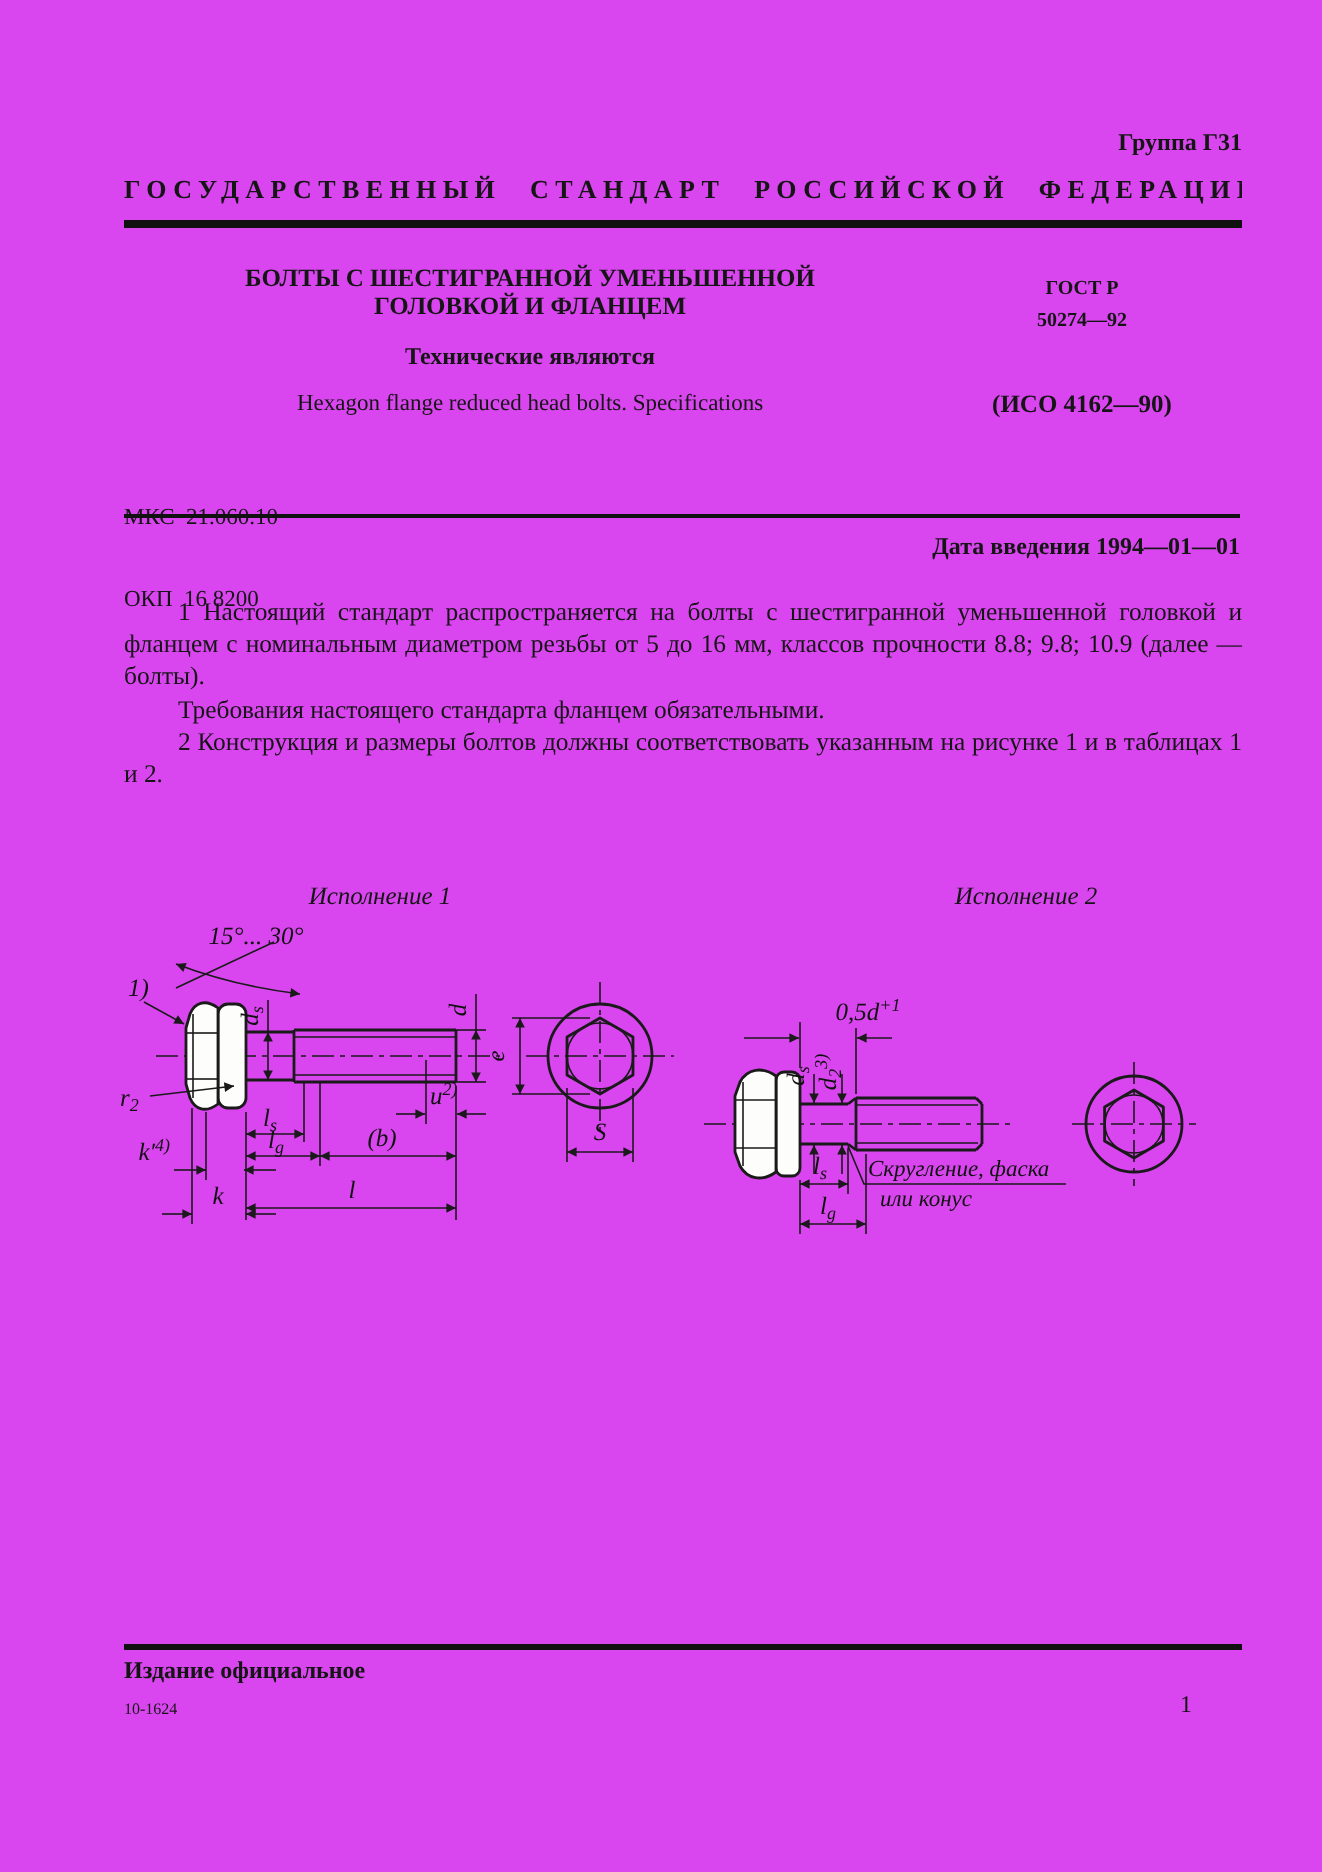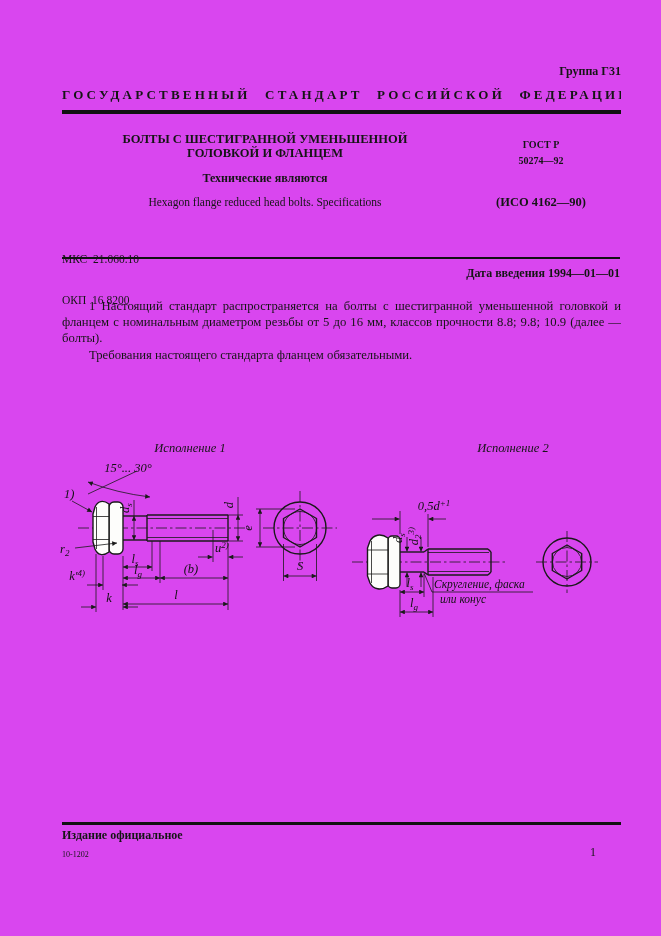--- a/index.html
+++ b/index.html
@@ -73,20 +73,21 @@
     <div>МКС  21.060.10</div>
     <div>ОКП  16 8200</div>
   </div>
 
   <div class="rule rule-mid"></div>
   <div class="abs intro-date">Дата введения 1994—01—01</div>
 
   <div class="abs body-text">
     <p>1 Настоящий стандарт распространяется на болты с шестигранной уменьшенной головкой и фланцем  с номинальным диаметром резьбы от 5 до 16 мм, классов прочности 8.8; 9.8; 10.9 (далее — болты).</p>
     <p>Требования настоящего стандарта фланцем обязательными.</p>
+    <p>2 Конструкция и размеры болтов должны соответствовать указанным на рисунке 1 и в таблицах 1 и 2.</p>
   </div>
 
   <div class="abs fig-caption cap1">Исполнение 1</div>
   <div class="abs fig-caption cap2">Исполнение 2</div>
 
   <svg class="fig-svg" width="661" height="215" viewBox="0 0 661 215">
     <defs>
       <marker id="arr" viewBox="0 0 10 10" refX="10" refY="5" markerWidth="9" markerHeight="6" orient="auto-start-reverse">
         <path d="M0,0 L10,5 L0,10 Z" fill="#1a1a1a"></path>
       </marker>
@@ -229,16 +230,16 @@
       <line class="cl" x1="536" y1="122" x2="598" y2="122"></line>
       <line class="cl" x1="567" y1="91" x2="567" y2="153"></line>
       <circle class="ol" cx="567" cy="122" r="24"></circle>
       <polygon class="ol" points="567,105 552.3,113.5 552.3,130.5 567,139 581.7,130.5 581.7,113.5"></polygon>
       <circle class="tl" cx="567" cy="122" r="14.5"></circle>
     </g>
   </svg>
 
   <div class="rule footer-rule"></div>
   <div class="abs official">Издание официальное</div>
-  <div class="abs print-code">10-1202</div>
+  <div class="abs print-code">10-1624</div>
   <div class="abs page-num">1</div>
 
 </div>
 
 </body></html>

